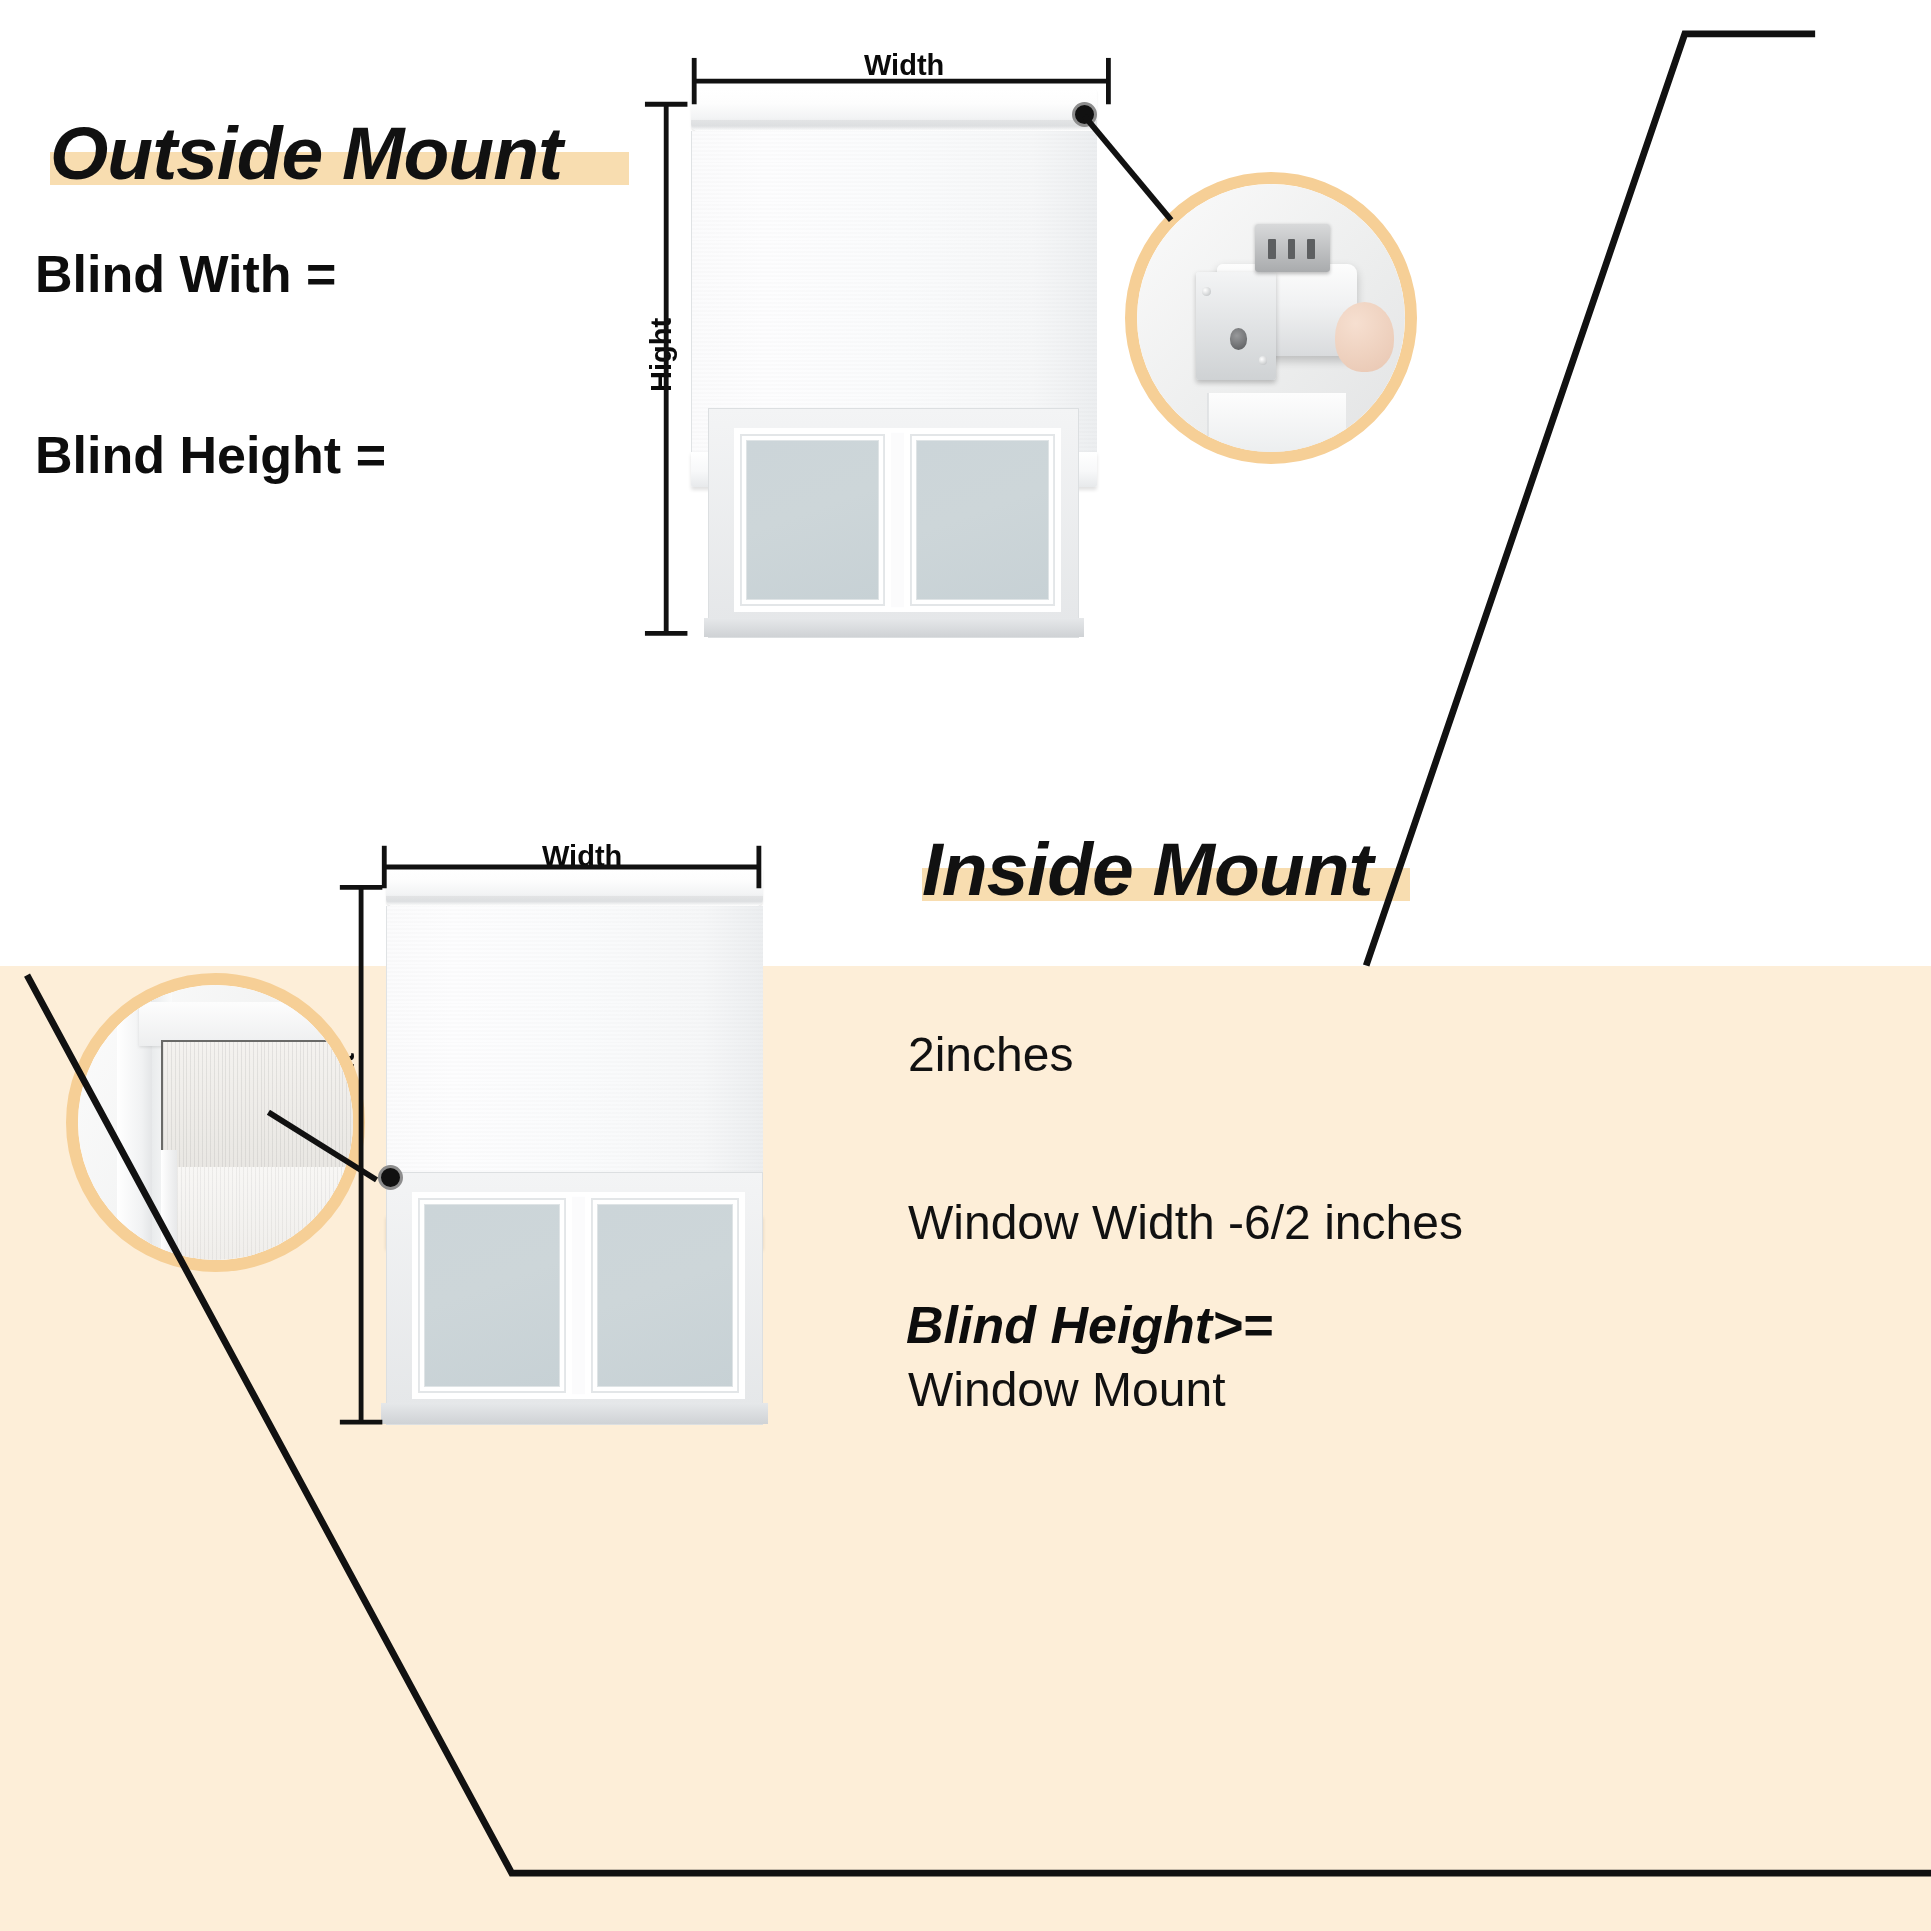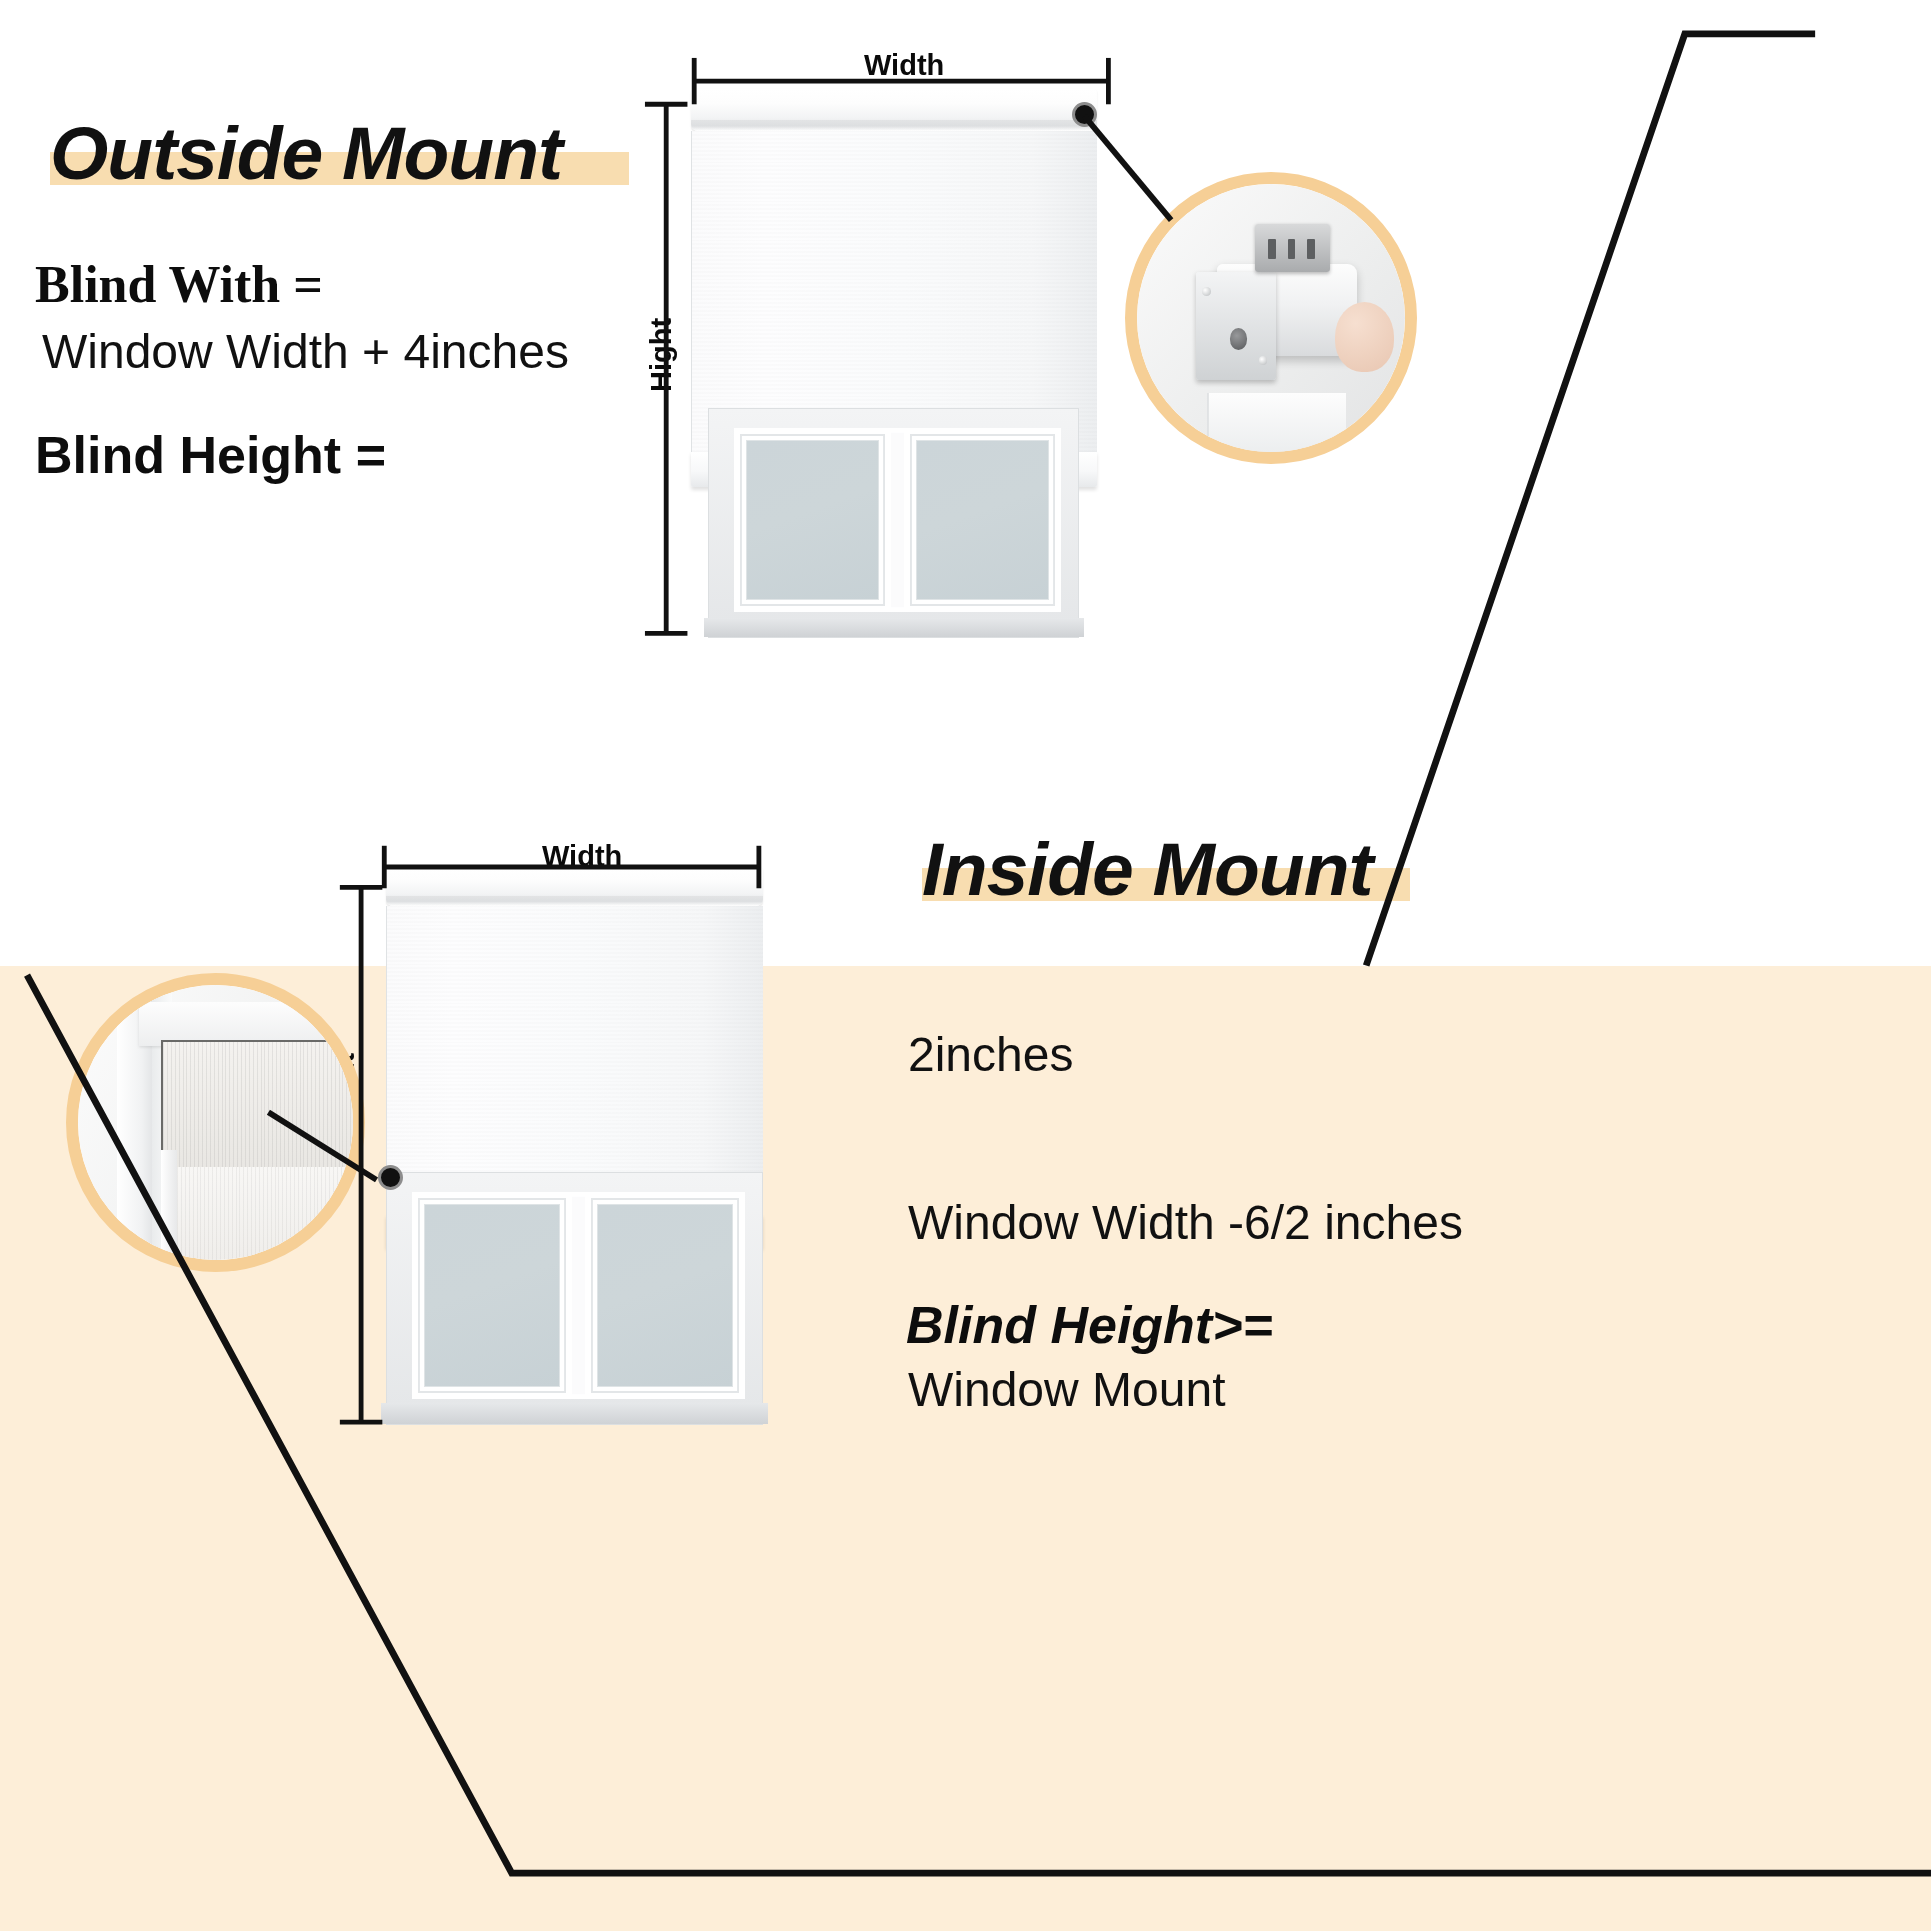--- a/index.html
+++ b/index.html
@@ -41,21 +41,21 @@
   .spec-title {
     position:absolute; font-size:52px; font-weight:bold;
     color:#0d0d0d; white-space:nowrap; line-height:1;
   }
   .spec-value {
     position:absolute; font-size:48px; font-weight:normal;
     color:#111111; white-space:nowrap; line-height:1;
   }
 
   
-  #om-t0 { left:35px;  top:259px;font-family:Liberation Serif, serif; }
+  #om-t0 { left:35px;  top:248px; }
   #om-v0 { left:42px;  top:328px; }
   #om-t1 { left:35px;  top:429px; }
   #om-v1 { left:42px;  top:498px; }
 
   
   #im-t0 { left:906px; top:966px; }
   #im-v0 { left:908px; top:1031px; }
   #im-t1 { left:906px; top:1132px; }
   #im-v1 { left:908px; top:1199px; }
   #im-t2 { left:906px; top:1299px;font-style:italic; }
@@ -231,21 +231,20 @@
 
   <div class="sec-top"></div>
   <div class="sec-bottom"></div>
 
   <div class="heading-wrap" id="outside-heading">
     <div class="heading-hl"></div>
     <div class="heading-txt">Outside Mount</div>
   </div>
 
   <div class="spec-title" id="om-t0">Blind With =</div>
-  <div class="spec-value" id="om-v0">Window Width + 4inches</div>
 
   <div class="spec-title" id="om-t1">Blind Height =</div>
 
   <div class="winfig" style="left:691px; top:89px; width:406px; height:548px;">
 
     <div class="blind-head" style="height:42px;"></div>
     <div class="blind-fabric" style="top:42px; height:321px;"></div>
     <div class="blind-rail" style="top:363px; height:35px;"></div>
     <div class="blind-pull" style="left:176px; top:396px;"></div>
 

